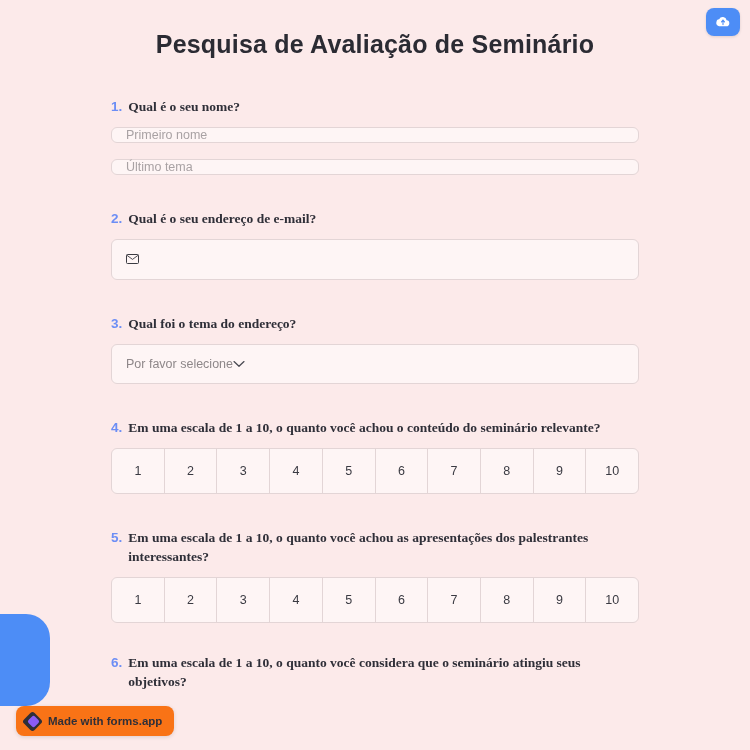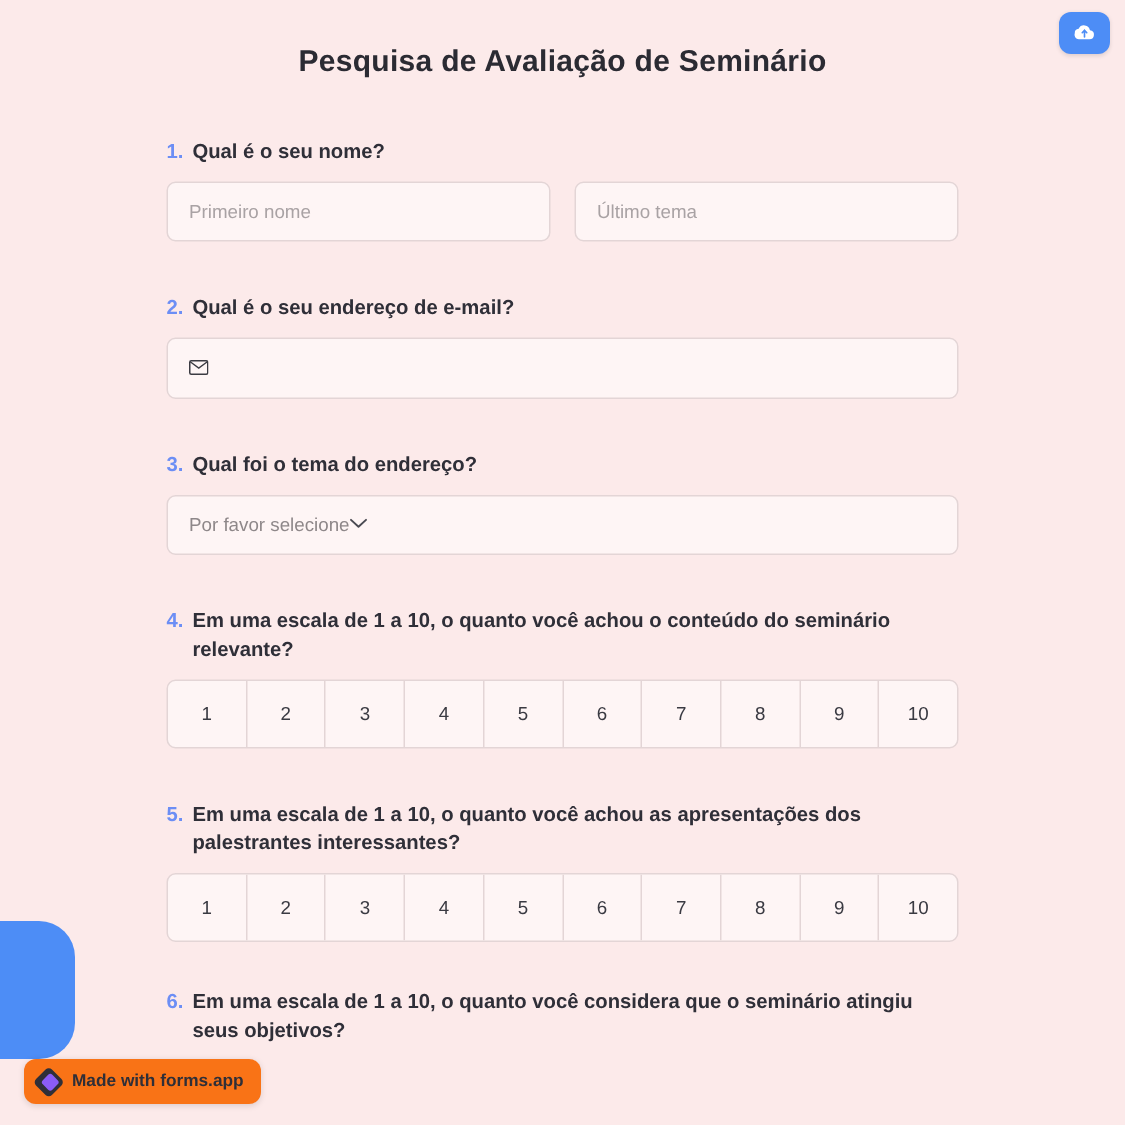--- a/index.html
+++ b/index.html
@@ -31,21 +31,21 @@
     border-radius: 8px;
     display: flex;
     align-items: center;
     justify-content: center;
     box-shadow: 0 1px 3px rgba(0,0,0,0.12);
   }
   .topbar svg { display:block; }
 
   .title {
     text-align: center;
-    font-size: 20px;
+    font-size: 25px;
     font-weight: bold;
     color: #2b2b33;
     padding-top: 30px;
     letter-spacing: 0.2px;
   }
 
   .form {
     width: 528px;
     margin: 0 auto;
     padding-top: 38px;
@@ -59,23 +59,23 @@
     color: #2f2f38;
     line-height: 19px;
     margin-bottom: 11px;
   }
   .q-num {
     color: #6c8ef5;
     font-weight: bold;
     margin-right: 6px;
     flex: 0 0 auto;
   }
-  .q-text { font-weight: bold; }
-
-  .row { display: flex; gap: 16px; }
+  .q-text { font-weight: bold; font-family: Liberation Serif, serif; }
+
+  .row { display: flex; gap: 16px; flex-direction: column; }
 
   .input {
     flex: 1 1 0;
     height: 40px;
     background: #fef5f5;
     border: 1px solid #e3d5d6;
     border-radius: 6px;
     display: flex;
     align-items: center;
     padding: 0 14px;

